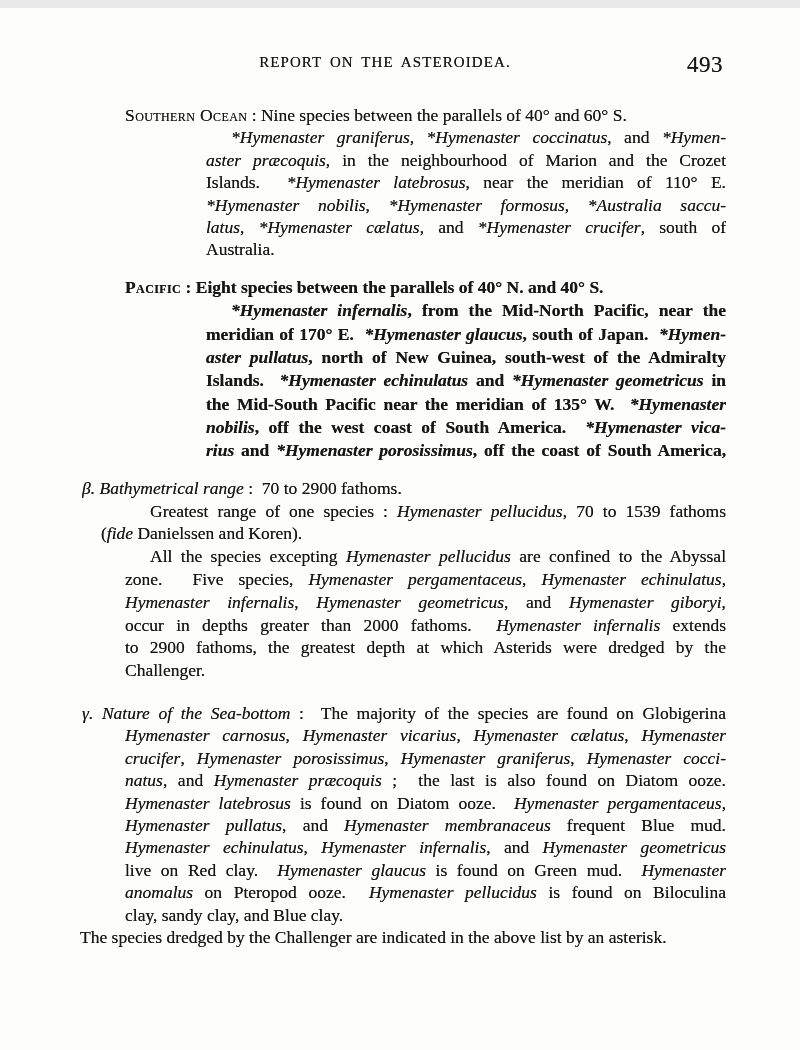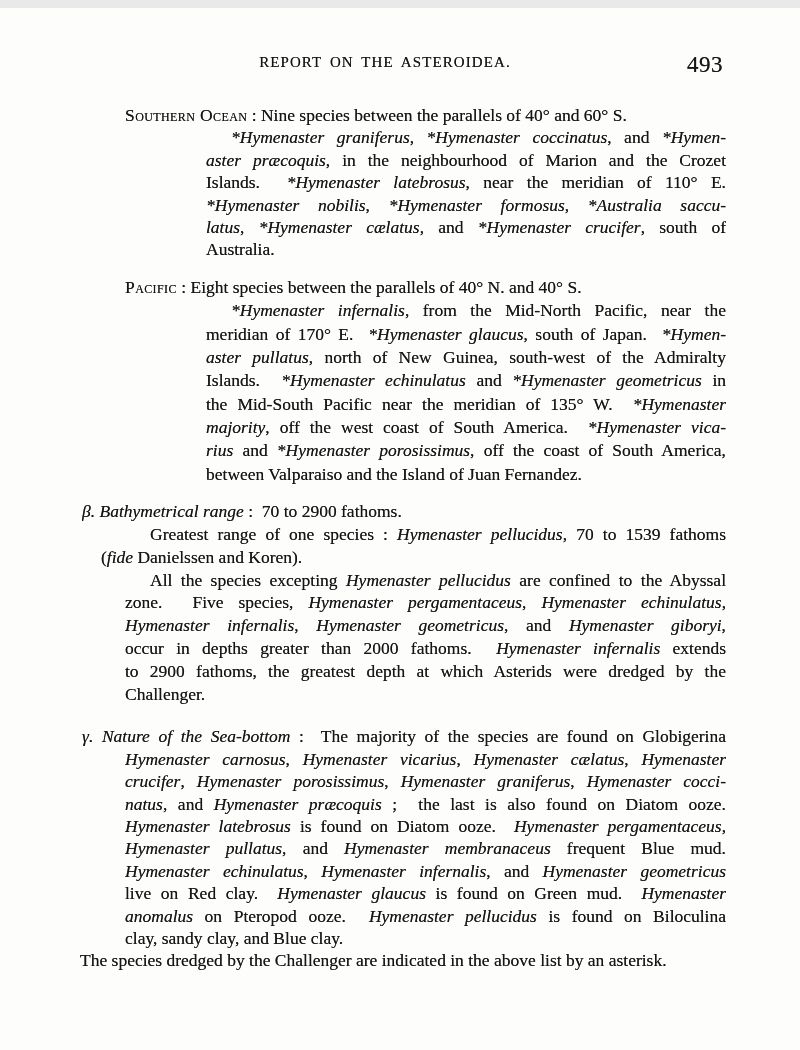--- a/index.html
+++ b/index.html
@@ -41,21 +41,21 @@
   .m-label {margin-left:125px;}
   .m-sp1   {margin-left:231px;}
   .m-sp    {margin-left:206px;}
   .m-greek {margin-left:82px;}
   .m-pfirst{margin-left:150px;}
   .m-p     {margin-left:125px;}
   .m-fide  {margin-left:101px;}
   .m-flush {margin-left:80px;}
   
   .blk-0{margin-top:0;}
-  .blk-1{margin-top:15px;}
+  .blk-1{margin-top:15px;font-weight:bold;}
   .blk-1 .line{height:23.4px;line-height:23.4px;}
   .blk-2{margin-top:14px;}
   .blk-2 .line{height:22.8px;line-height:22.8px;}
   .blk-3{margin-top:20px;}
   .blk-4{margin-top:0;}
 </style>
 </head>
 <body>
 
 <div class="page">
@@ -73,23 +73,22 @@
         <div class="line m-sp just"><span class="it">latus</span><span>, </span><span class="it">*Hymenaster cælatus</span><span>, and </span><span class="it">*Hymenaster crucifer</span><span>, south of</span></div>
         <div class="line m-sp"><span>Australia.</span></div>
       </section>
       <section class="blk blk-1">
         <div class="line m-label"><span class="sc">Pacific</span><span> : Eight species between the parallels of 40° N. and 40° S.</span></div>
         <div class="line m-sp1 just"><span class="it">*Hymenaster infernalis</span><span>, from the Mid-North Pacific, near the</span></div>
         <div class="line m-sp just"><span>meridian of 170° E.&nbsp; </span><span class="it">*Hymenaster glaucus</span><span>, south of Japan.&nbsp; </span><span class="it">*Hymen-</span></div>
         <div class="line m-sp just"><span class="it">aster pullatus</span><span>, north of New Guinea, south-west of the Admiralty</span></div>
         <div class="line m-sp just"><span>Islands.&nbsp; </span><span class="it">*Hymenaster echinulatus</span><span> and </span><span class="it">*Hymenaster geometricus</span><span> in</span></div>
         <div class="line m-sp just"><span>the Mid-South Pacific near the meridian of 135° W.&nbsp; </span><span class="it">*Hymenaster</span></div>
-        <div class="line m-sp just"><span class="it">majority</span><span>, off the west coast of South America.&nbsp; </span><span class="it">*Hymenaster vica-</span></div>
+        <div class="line m-sp just"><span class="it">nobilis</span><span>, off the west coast of South America.&nbsp; </span><span class="it">*Hymenaster vica-</span></div>
         <div class="line m-sp just"><span class="it">rius</span><span> and </span><span class="it">*Hymenaster porosissimus</span><span>, off the coast of South America,</span></div>
-        <div class="line m-sp"><span>between Valparaiso and the Island of Juan Fernandez.</span></div>
       </section>
       <section class="blk blk-2">
         <div class="line m-greek"><span class="it">β. Bathymetrical range</span><span> :&nbsp; 70 to 2900 fathoms.</span></div>
         <div class="line m-pfirst just"><span>Greatest range of one species : </span><span class="it">Hymenaster pellucidus</span><span>, 70 to 1539 fathoms</span></div>
         <div class="line m-fide"><span>(</span><span class="it">fide</span><span> Danielssen and Koren).</span></div>
         <div class="line m-pfirst just"><span>All the species excepting </span><span class="it">Hymenaster pellucidus</span><span> are confined to the Abyssal</span></div>
         <div class="line m-p just"><span>zone.&nbsp; Five species, </span><span class="it">Hymenaster pergamentaceus</span><span>, </span><span class="it">Hymenaster echinulatus</span><span>,</span></div>
         <div class="line m-p just"><span class="it">Hymenaster infernalis</span><span>, </span><span class="it">Hymenaster geometricus</span><span>, and </span><span class="it">Hymenaster giboryi</span><span>,</span></div>
         <div class="line m-p just"><span>occur in depths greater than 2000 fathoms.&nbsp; </span><span class="it">Hymenaster infernalis</span><span> extends</span></div>
         <div class="line m-p just"><span>to 2900 fathoms, the greatest depth at which Asterids were dredged by the</span></div>

